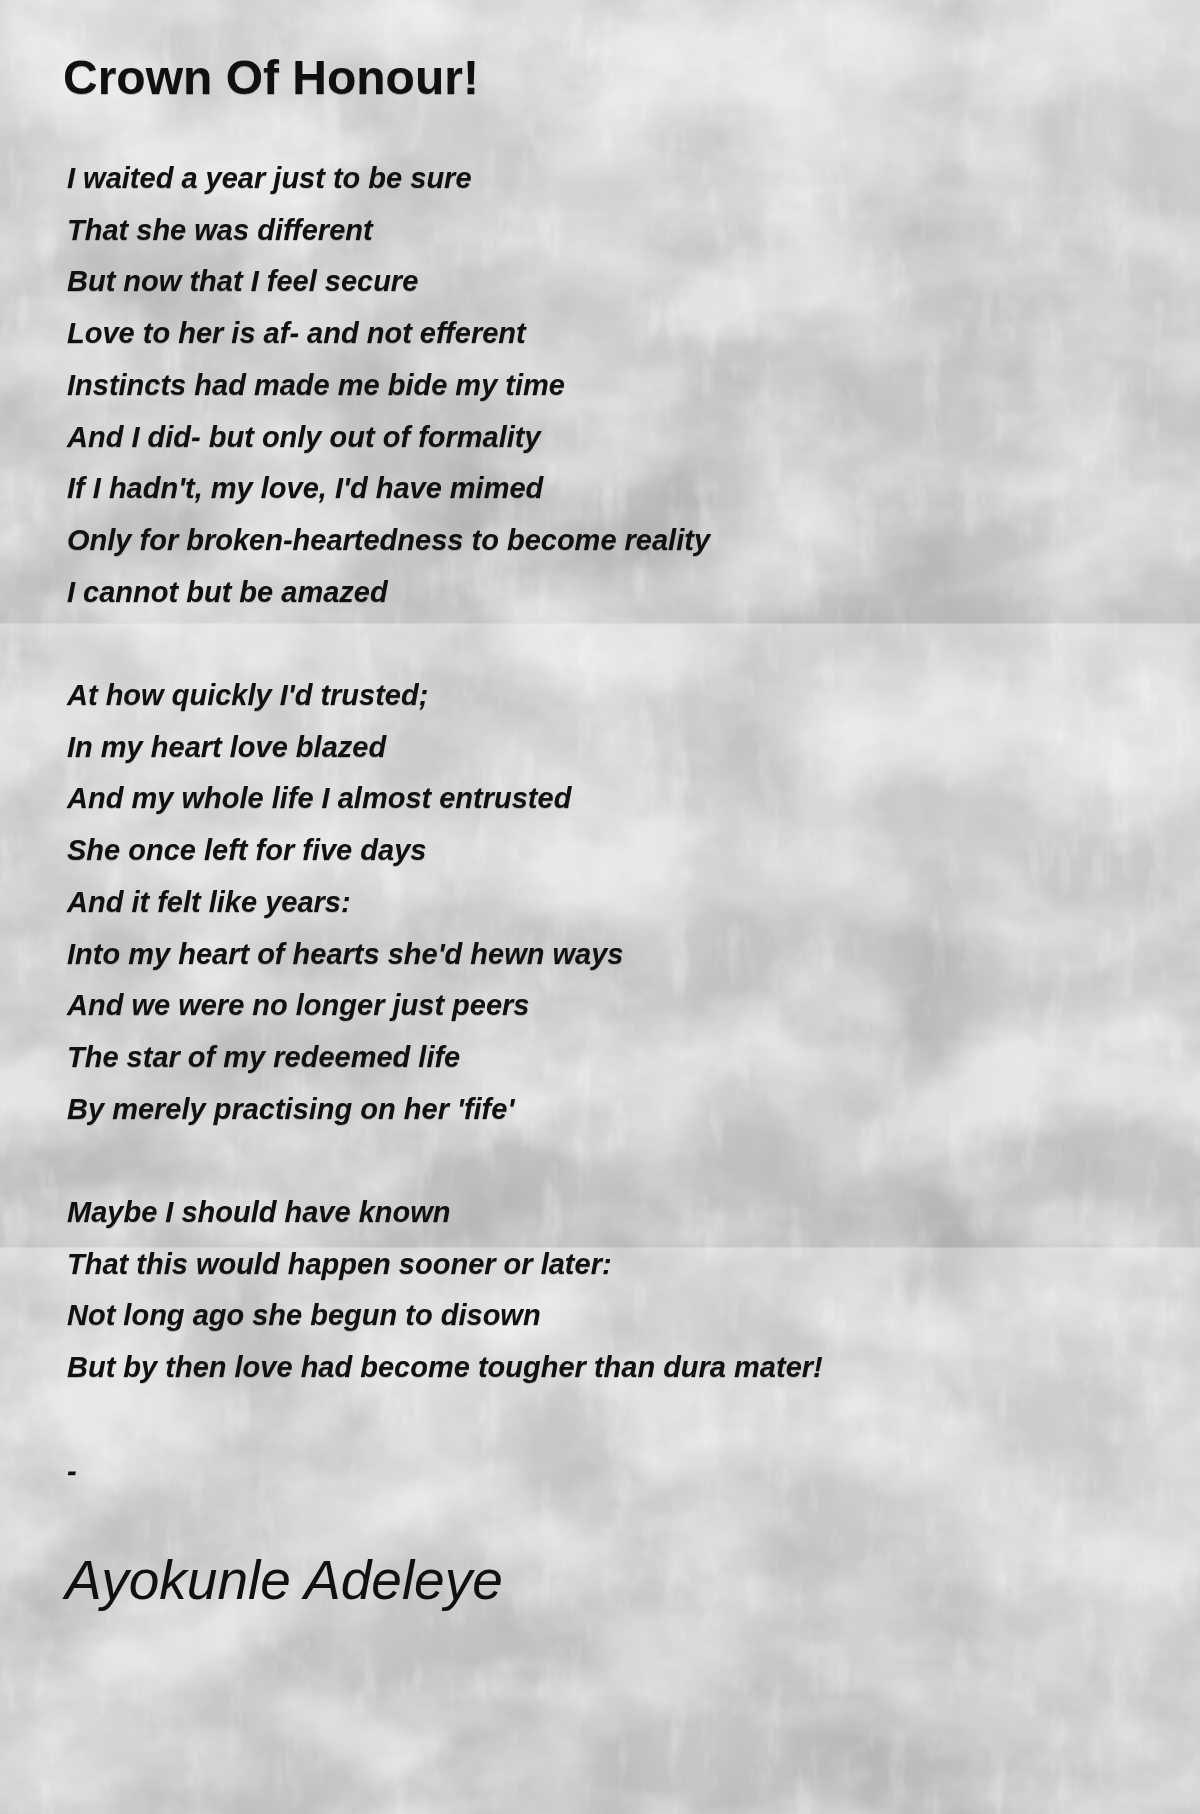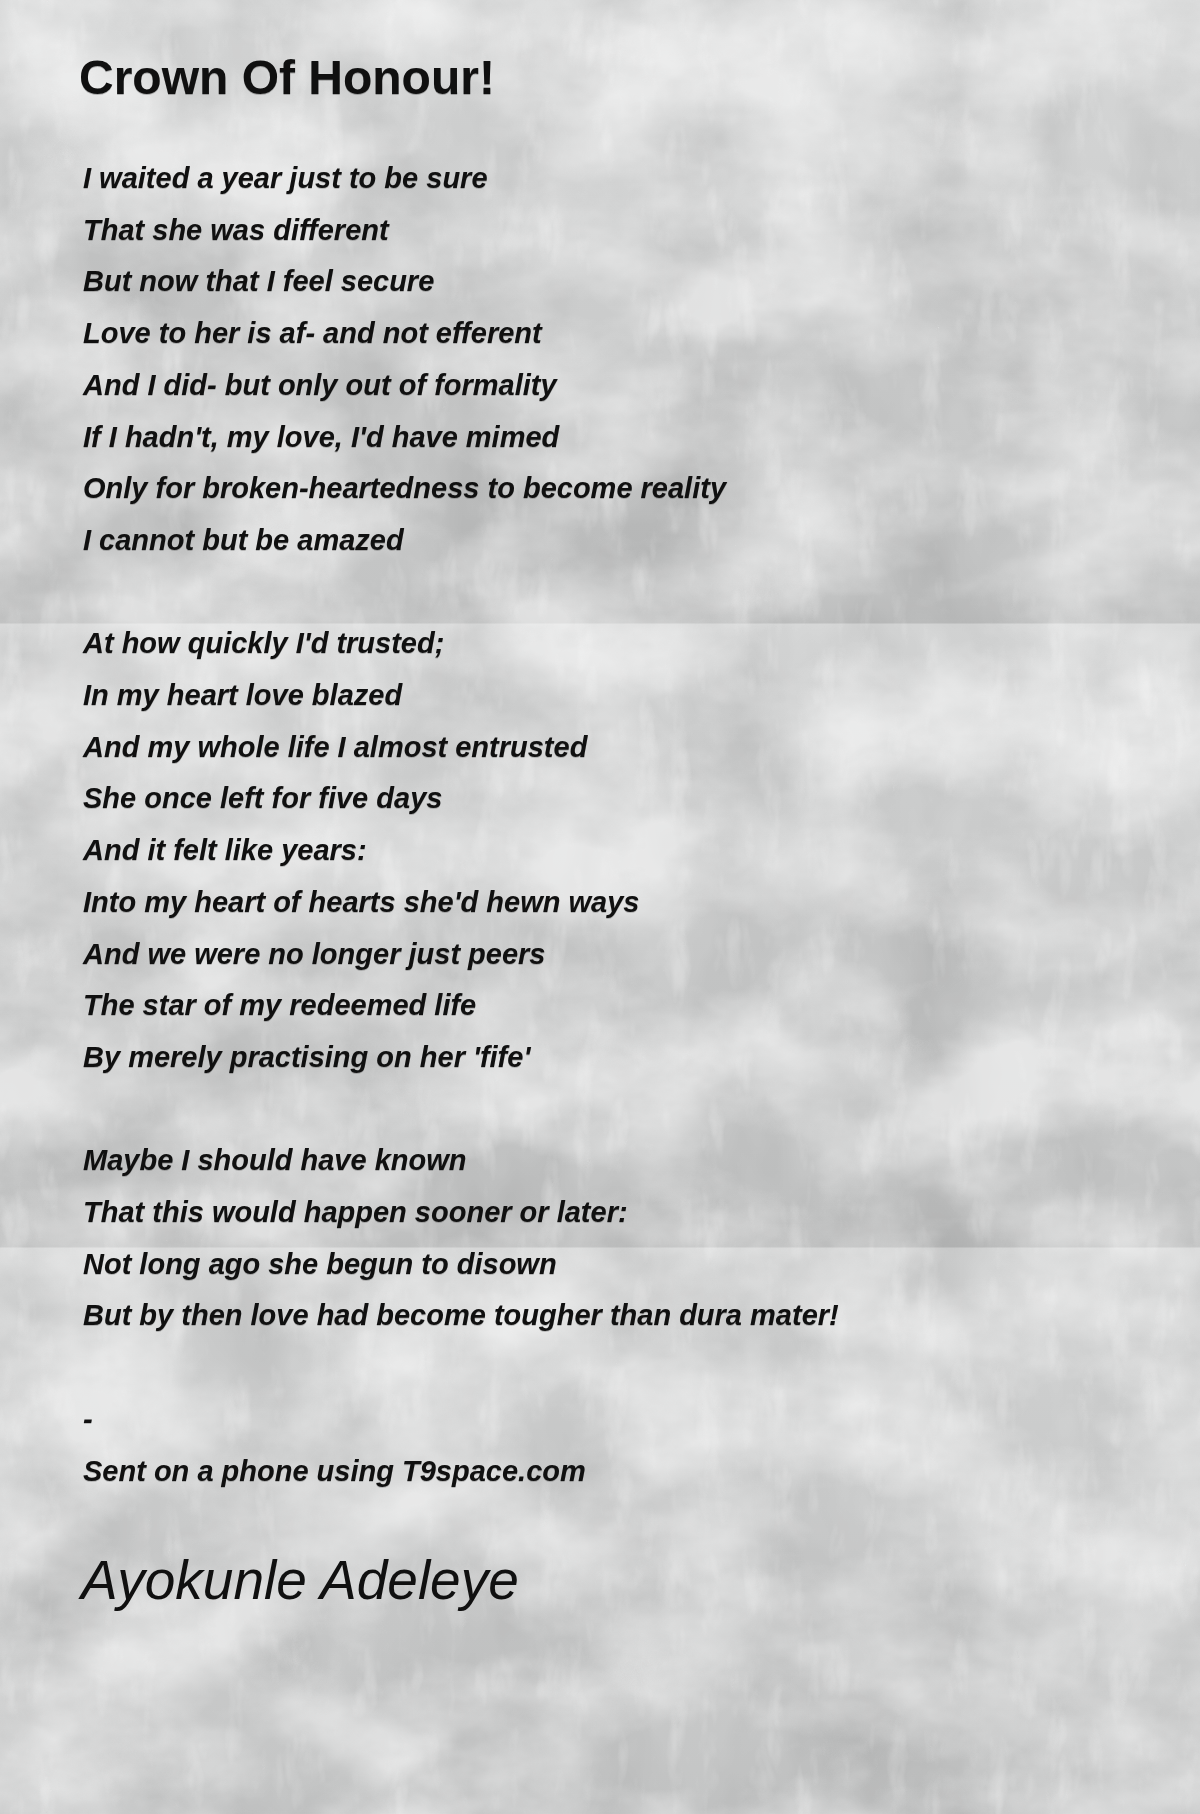--- a/index.html
+++ b/index.html
@@ -16,21 +16,21 @@
       #bdbebe 623px,
       #d7d8d8 624px
     );
     font-family:"Liberation Sans","DejaVu Sans",sans-serif;
   }
   .texture{
     position:absolute;left:0;top:0;width:1200px;height:1814px;
     display:block;pointer-events:none;
   }
   .content{
-    position:absolute;left:16px;top:0;right:0;
+    position:absolute;left:0;top:0;right:0;
     padding:52px 40px 0 63px;
     color:var(--text,#101010);
   }
   h1.title{
     margin:0 0 49px 0;
     font-size:48px;line-height:52px;font-weight:700;
     color:var(--text,#0b0b0b);
     text-shadow:0 1px 0 rgba(0,0,0,.25);
   }
   .stanza{
@@ -74,20 +74,21 @@
 
   <div class="content">
 
     <h1 class="title">Crown Of Honour!</h1>
 
     <div class="stanza">
       <div class="line">I waited a year just to be sure</div>
       <div class="line">That she was different</div>
       <div class="line">But now that I feel secure</div>
       <div class="line">Love to her is af- and not efferent</div>
+      <div class="line">Instincts had made me bide my time</div>
       <div class="line">And I did- but only out of formality</div>
       <div class="line">If I hadn't, my love, I'd have mimed</div>
       <div class="line">Only for broken-heartedness to become reality</div>
       <div class="line">I cannot but be amazed</div>
     </div>
 
     <div class="stanza">
       <div class="line">At how quickly I'd trusted;</div>
       <div class="line">In my heart love blazed</div>
       <div class="line">And my whole life I almost entrusted</div>
@@ -101,19 +102,18 @@
 
     <div class="stanza">
       <div class="line">Maybe I should have known</div>
       <div class="line">That this would happen sooner or later:</div>
       <div class="line">Not long ago she begun to disown</div>
       <div class="line">But by then love had become tougher than dura mater!</div>
     </div>
 
     <div class="stanza">
       <div class="line">-</div>
-      <div class="line">Sent on a phone using T9space.com</div>
     </div>
 
     <div class="author">Ayokunle Adeleye</div>
 
   </div>
 </div>
 
 </body></html>

